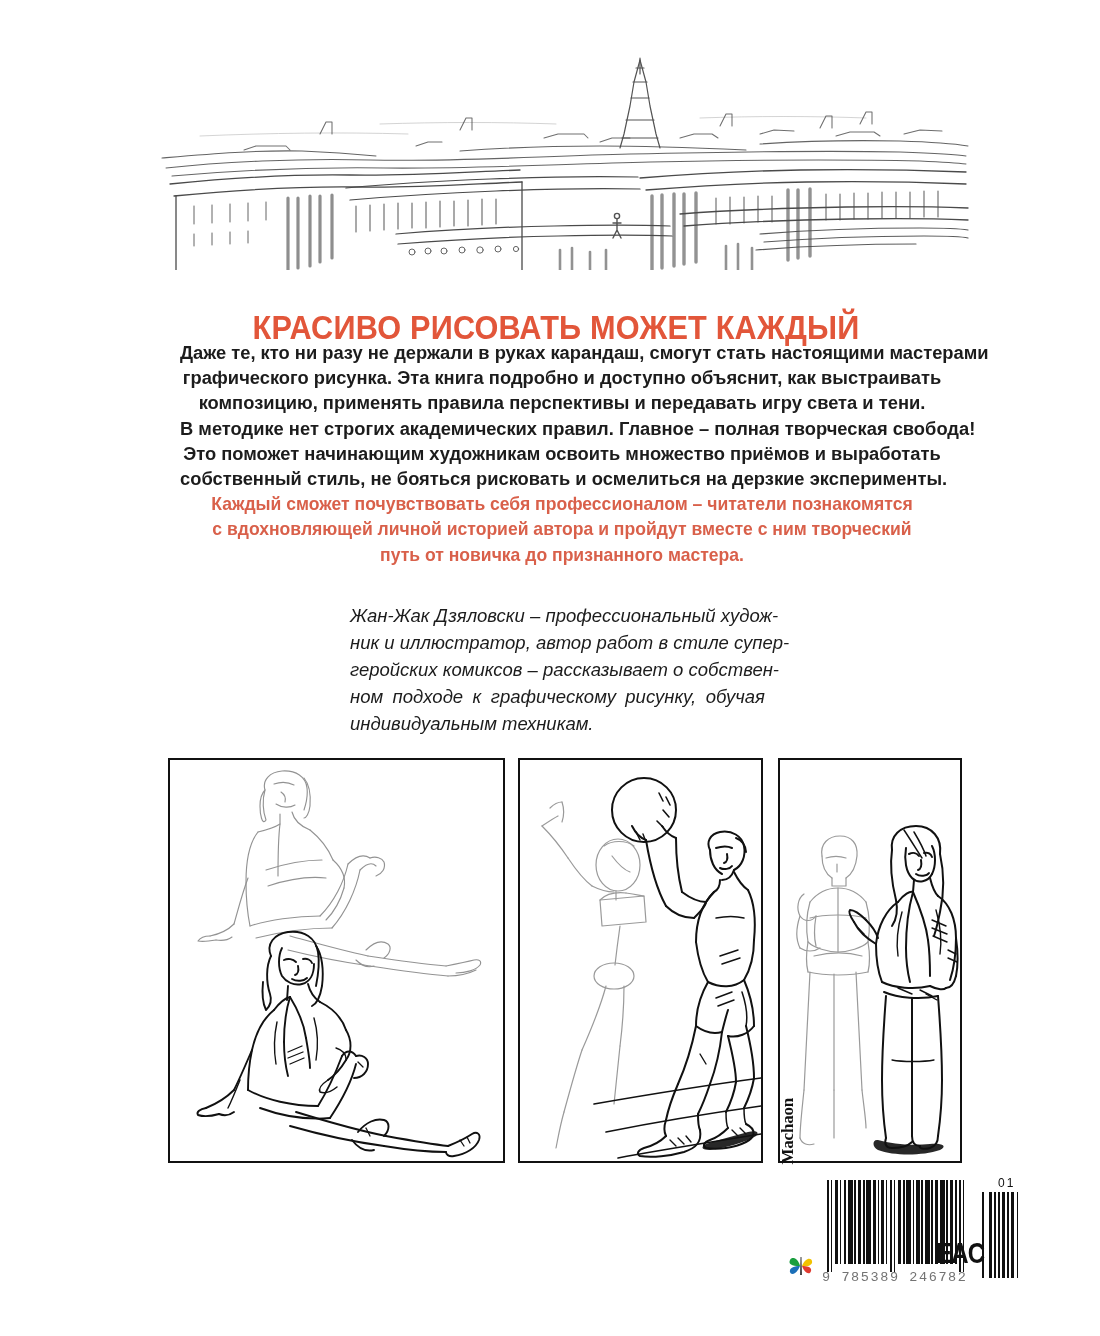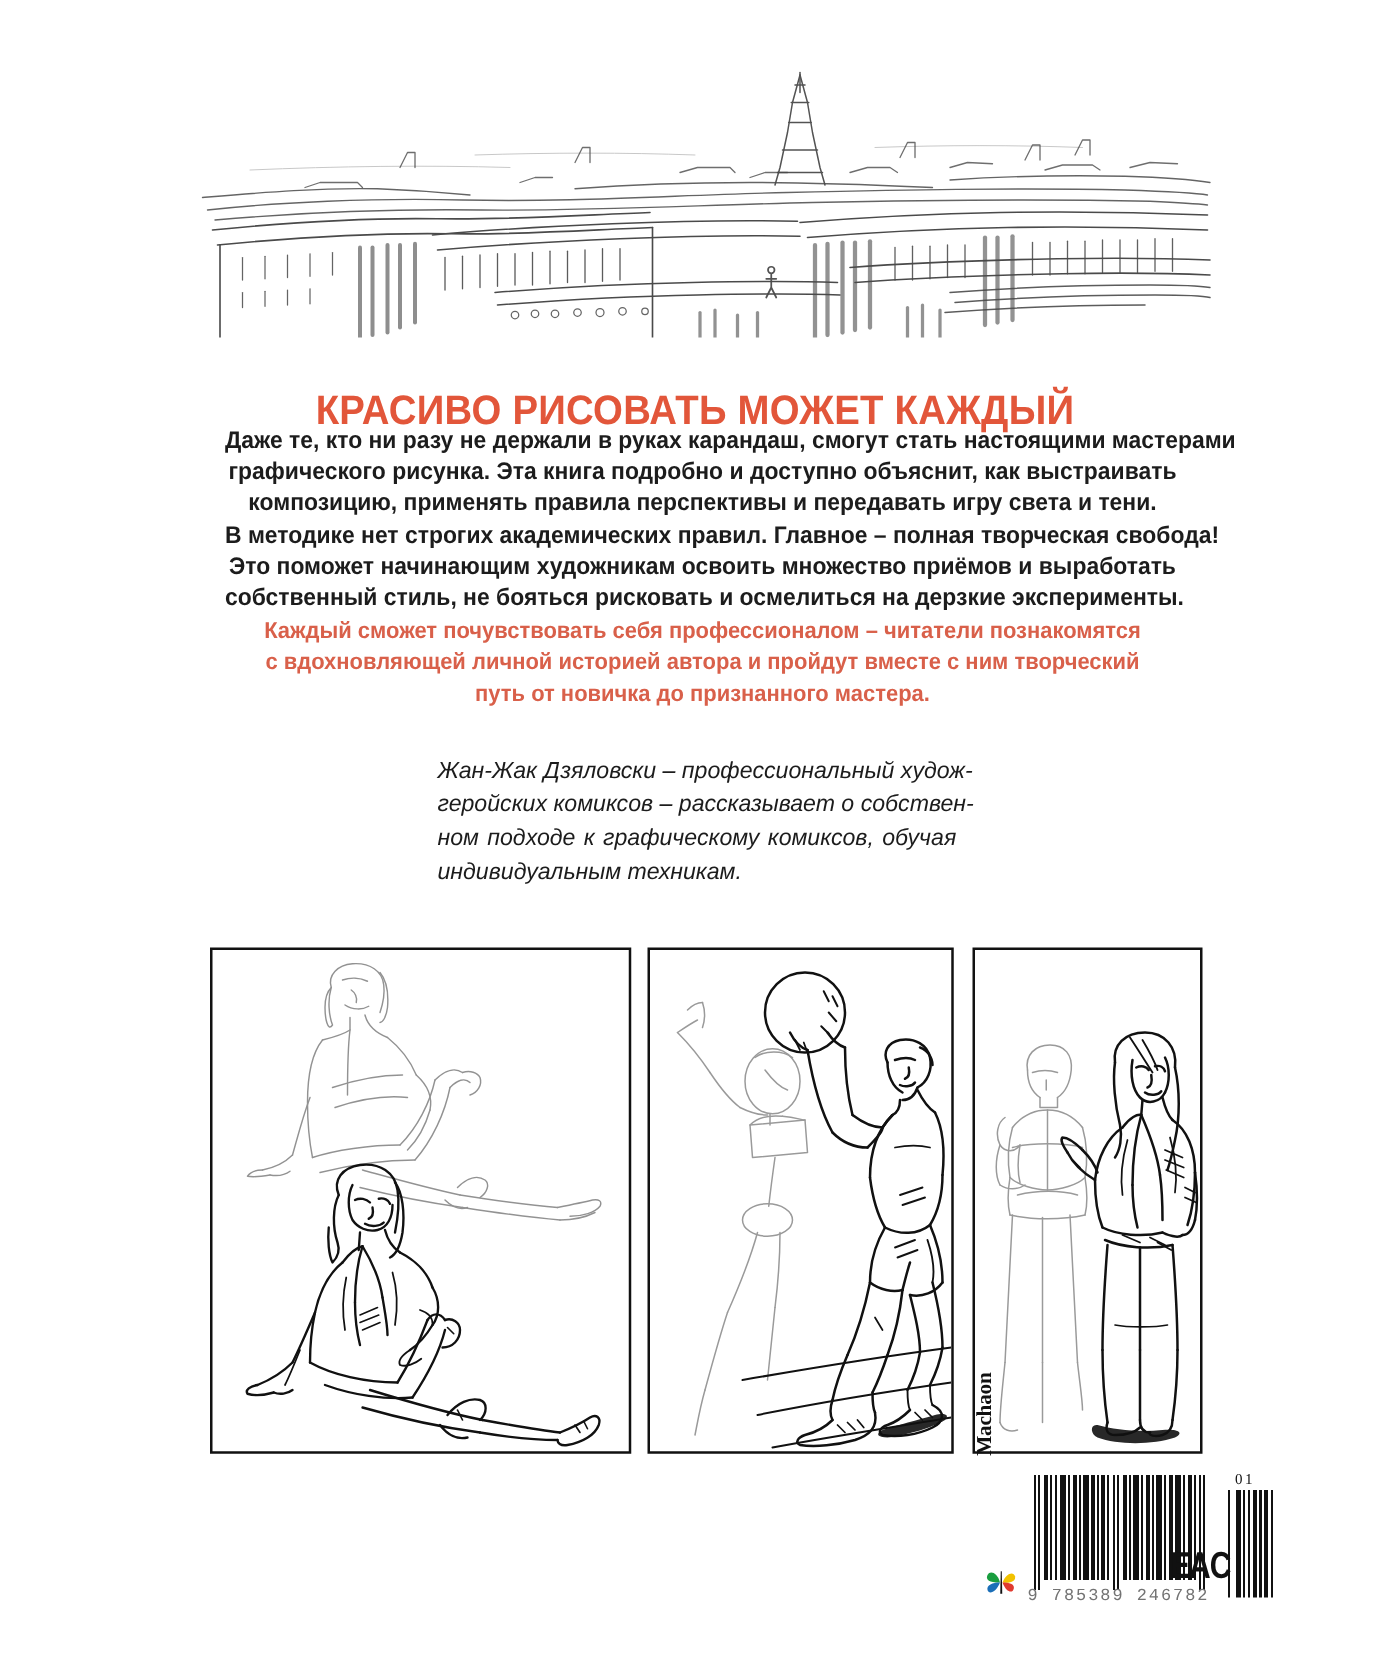--- a/index.html
+++ b/index.html
@@ -187,23 +187,23 @@
 
   .addon {
     position: absolute;
     left: 196px;
     top: 0px;
     width: 44px;
     height: 100px;
   }
   .addon-digits {
     position: absolute;
-    left: 8px;
+    left: 18px;
     top: -2px;
-    font-family: Liberation Serif, serif;
+    font-family: Liberation Sans, sans-serif;
     font-size: 12px;
     letter-spacing: 2px;
     color: #111;
   }
   .addon-bars {
     position: absolute;
     left: 0;
     top: 14px;
     width: 100%;
     height: 86px;
@@ -405,22 +405,23 @@
   </div>
 
   <div class="accent-copy">
     <span class="ln">Каждый сможет почувствовать себя профессионалом – читатели познакомятся</span>
     <span class="ln">с вдохновляющей личной историей автора и пройдут вместе с ним творческий</span>
     <span class="ln">путь от новичка до признанного мастера.</span>
   </div>
 
   <div class="bio">
     <span class="ln">Жан-Жак Дзяловски – профессиональный худож-</span>
+    <span class="ln">ник и иллюстратор, автор работ в стиле супер-</span>
     <span class="ln">геройских комиксов – рассказывает о собствен-</span>
-    <span class="ln">ном подходе к графическому комиксов, обучая</span>
+    <span class="ln">ном подходе к графическому рисунку, обучая</span>
     <span class="ln last">индивидуальным техникам.</span>
   </div>
 
   <div class="panels">
 
     <div class="panel panel-1">
       <svg viewBox="0 0 333 401" xmlns="http://www.w3.org/2000/svg" fill="none" stroke-linecap="round" stroke-linejoin="round">
 
         <g stroke="#8d8d8d" stroke-width="1.15" opacity="0.95">
 

